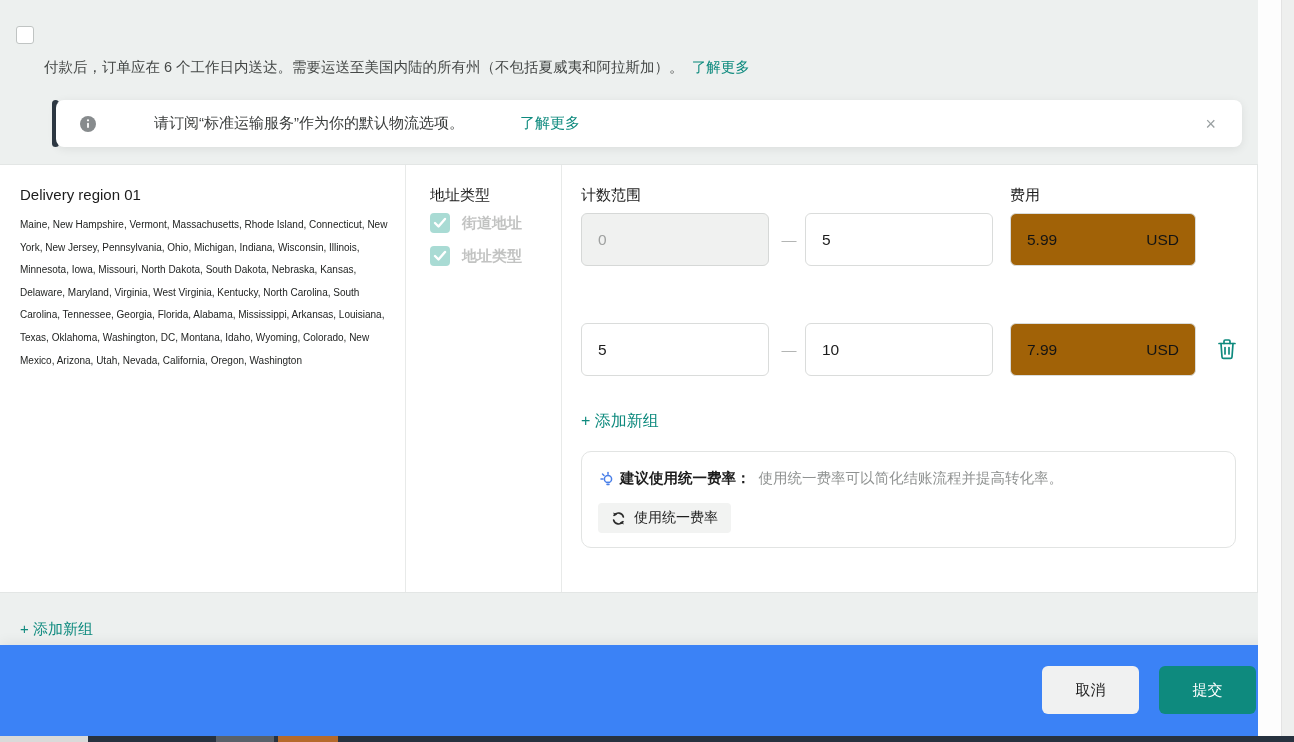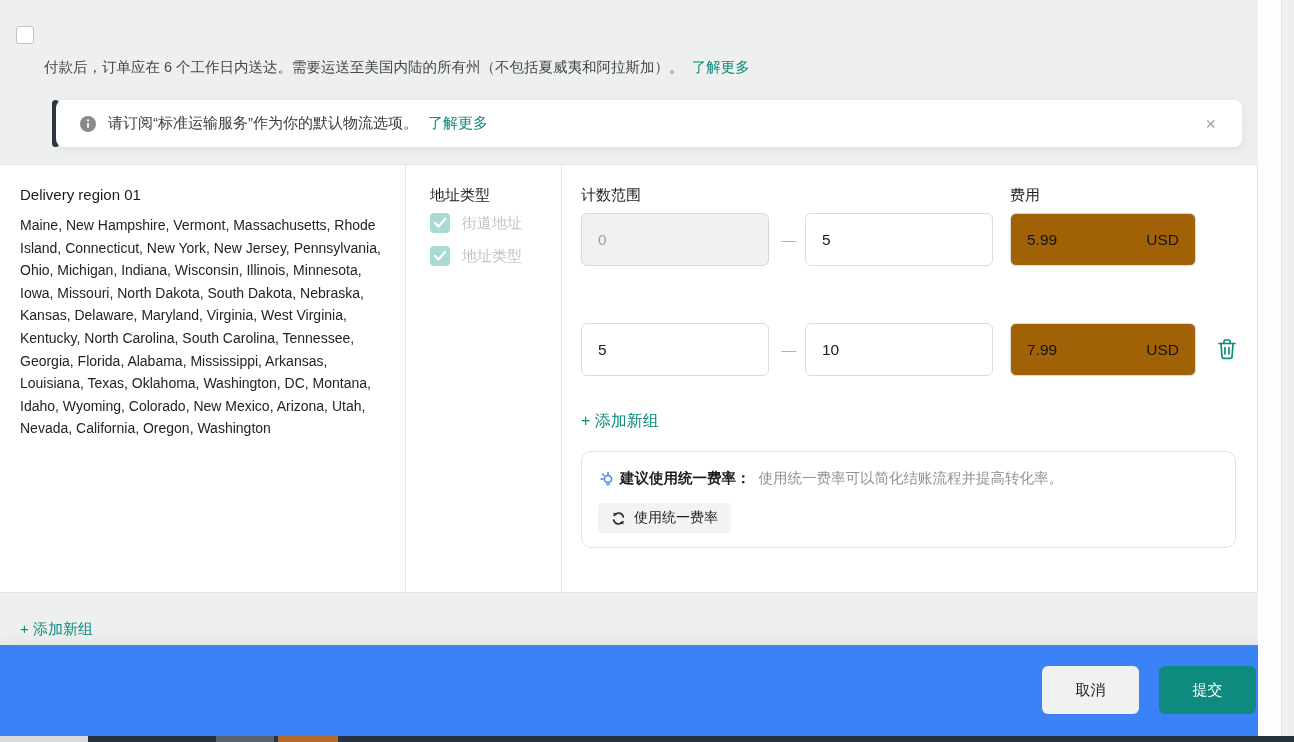--- a/index.html
+++ b/index.html
@@ -13,46 +13,46 @@
   .hdr-title { position:absolute; left:44px; top:22px; font-size:18px; font-weight:bold; color:#141414; }
   .hdr-desc { position:absolute; left:44px; top:58px; font-size:14.5px; color:#454847;text-align:right; }
   .teal-link { color:#0e8a7e; cursor:pointer; text-decoration:none; }
   .hdr-desc .teal-link { margin-left:8px; }
 
   
   .banner-accent { position:absolute; left:52px; top:100px; width:7px; height:47px;
     background:#2e3944; border-radius:4px; }
   .banner { position:absolute; left:56px; top:100px; width:1186px; height:47px; background:#fff;
     border-radius:8px; box-shadow:0 2px 10px rgba(0,0,0,0.08); display:flex; align-items:center;
-    padding-left:24px; }
+    padding-left:24px;gap:46px; }
   .info-icon { width:16px; height:16px; flex:0 0 16px; }
   .banner-text { margin-left:12px; font-size:15px; color:#3a3d3c; }
   .banner .teal-link { margin-left:10px; font-size:15px; }
   .banner-close { position:absolute; right:26px; top:50%; transform:translateY(-50%);
     font-size:18px; color:#9aa0a2; cursor:pointer; line-height:1; }
 
   
   .panel { position:absolute; left:0; top:164px; width:1258px; height:429px; background:#fff;
     border-top:1px solid #e3e6e5; border-right:1px solid #e3e6e5; border-bottom:1px solid #e3e6e5; }
   .vdiv { position:absolute; top:0; bottom:0; width:1px; background:#e8eae9; }
   .vdiv.d1 { left:405px; } .vdiv.d2 { left:561px; }
 
   .region-name { position:absolute; left:20px; top:21px; font-size:15px; color:#1c1c1c; }
-  .region-states { position:absolute; left:20px; top:49px; width:368px; font-size:14px;
+  .region-states { position:absolute; left:20px; top:49px; width:368px; font-size:10px;
     line-height:22.6px; color:#222423; }
   .region-actions { position:absolute; left:20px; top:337px; font-size:14.5px; }
   .region-actions .sep { color:#2e7d74; margin:0 10px; }
   .link-disabled { color:#a6d8d1; cursor:default; }
 
   .addr-label { position:absolute; left:430px; top:21px; font-size:15px; color:#1c1c1c; }
   .addr-row { position:absolute; left:430px; display:flex; align-items:center; }
   .addr-row.r1 { top:48px; } .addr-row.r2 { top:81px; }
   .cb-disabled { width:20px; height:20px; border-radius:4px; background:#a9dbd4;
     display:flex; align-items:center; justify-content:center; flex:0 0 20px; }
-  .addr-row span.lbl { margin-left:12px; font-size:15px; color:#c2c3c2; }
+  .addr-row span.lbl { margin-left:12px; font-size:15px; color:#c2c3c2;font-weight:bold; }
 
   .col-label { position:absolute; top:21px; font-size:15px; color:#1c1c1c; }
   .range-label { left:581px; } .fee-label { left:1010px; }
 
   .rate-input { position:absolute; width:188px; height:53px; border:1px solid #dadcdb;
     border-radius:6px; background:#fff; font-family:inherit; font-size:15.5px; color:#1c1c1c;
     padding:0 16px; outline:none; }
   .rate-input:disabled { background:#f0f1f0; border-color:#d6d8d7; color:#9fa1a0; }
   .dash { position:absolute; width:28px; text-align:center; font-size:15px; color:#b3b5b4; }
   .fee-box { position:absolute; left:1010px; width:186px; height:53px; border:1px solid #dadcdb;

